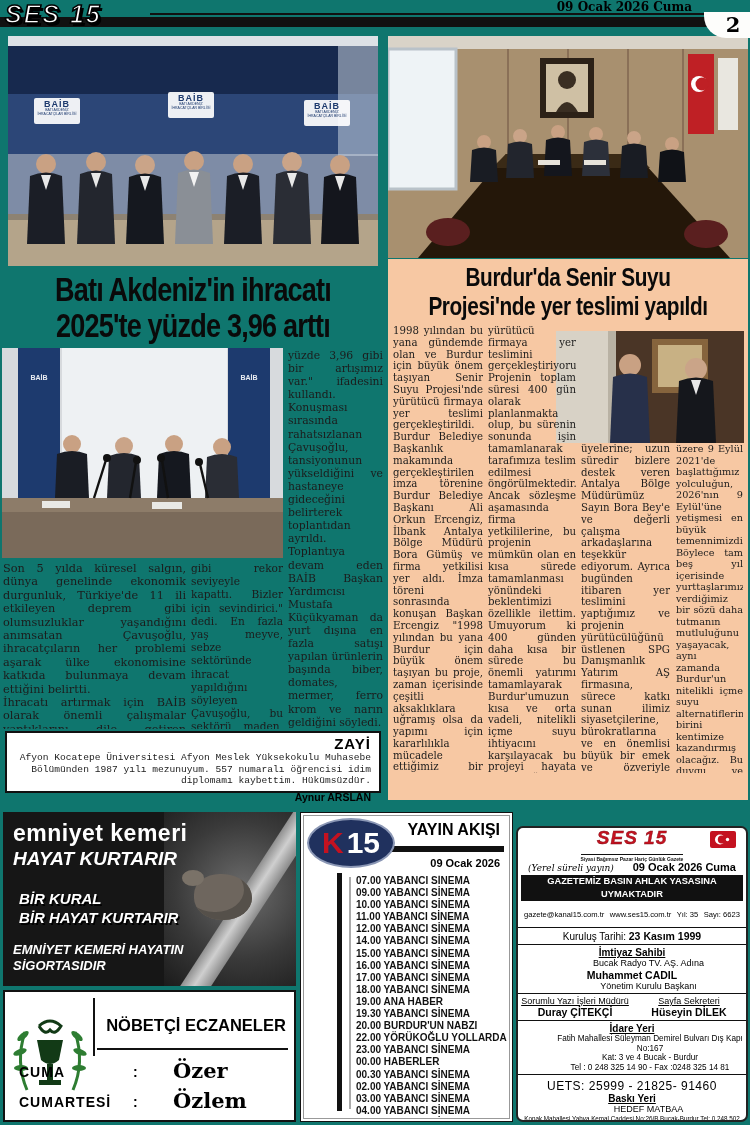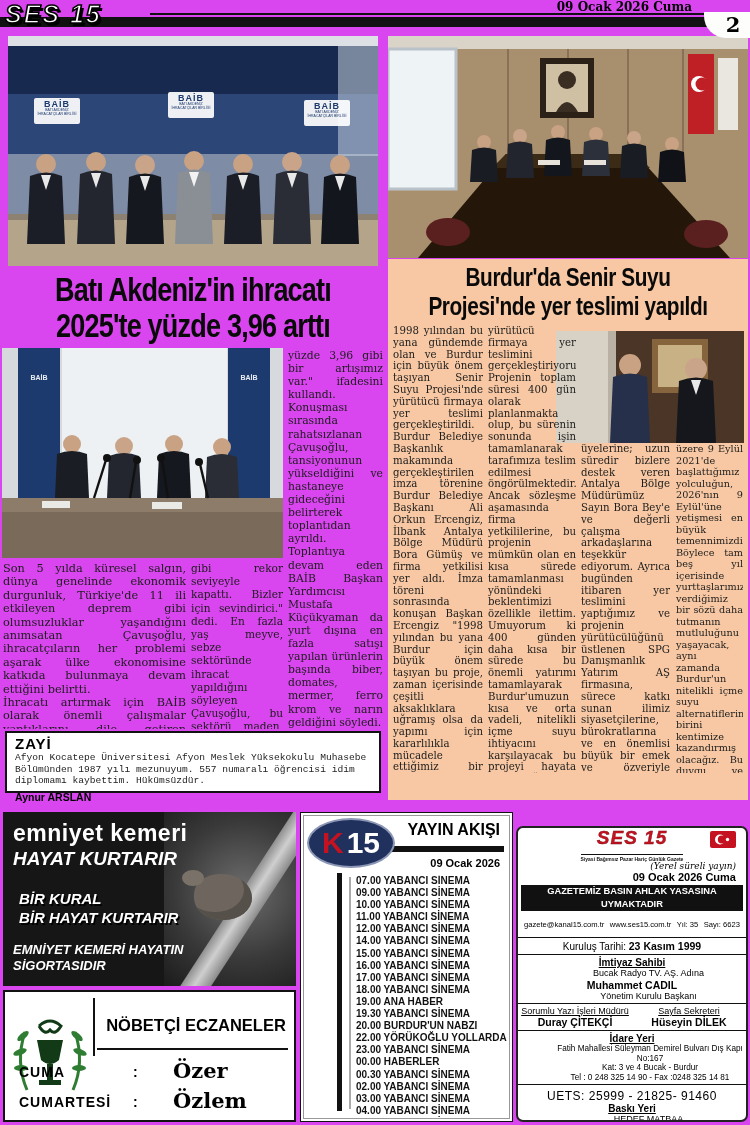--- a/index.html
+++ b/index.html
@@ -1,18 +1,18 @@
 <!DOCTYPE html>
 <html lang="tr"><head>
 <meta charset="utf-8">
 <style>
   * { box-sizing: border-box; margin:0; padding:0; }
   html,body { background:#e9e7e2; }
   body { width:750px; height:1125px; position:relative; font-family:"DejaVu Serif", serif; }
-  .page { position:absolute; inset:0; background:#d946ef; overflow:hidden; }
+  .page { position:absolute; inset:0; background:#0f766e; overflow:hidden; }
 
   
   .hdr-thin { position:absolute; left:150px; right:0; top:13px; height:2px; background:#111; }
   .hdr-bar  { position:absolute; left:0; right:0; top:17px; height:10px; background:#111; }
   .hdr-logo { position:absolute; left:5px; top:0px; z-index:3;
               font:italic 900 25px "Liberation Sans", sans-serif; letter-spacing:2px;
               color:#fff; -webkit-text-stroke:1.6px #000; text-shadow:2.5px 2.5px 0 #000; }
   .hdr-date { position:absolute; right:58px; top:0px; font:bold 12px "DejaVu Serif", serif; }
   .hdr-page { position:absolute; right:0; top:12px; width:46px; height:26px; background:#fdfdfb;
               border-radius:0 0 0 22px; z-index:2; text-align:center;
@@ -32,21 +32,21 @@
   .l-headline { position:absolute; left:-32px; top:272px; width:450px; text-align:center; z-index:2;
                 font:900 33px/36px "Liberation Sans", sans-serif; letter-spacing:-1px;
                 transform:scaleX(.82); transform-origin:50% 0; white-space:pre-line; color:#0a0a0a;}
   .ltxt { position:absolute; overflow:hidden; text-align:justify; color:#1c1c1c; white-space:pre-line; }
   .l-col-a { left:3px;  top:562px; width:183px; height:167px; font-size:11.3px; line-height:13.4px; }
   .l-col-b { left:191px; top:562px; width:92px; height:167px; font-size:10.6px; line-height:13.2px; }
   .l-col-c { left:288px; top:349px; width:95px;  height:380px; font-size:10.8px; line-height:13.1px; }
 
   
   .zayi { position:absolute; left:5px; top:731px; width:376px; height:62px; border:2px solid #111;
-          background:#fff; text-align:left; padding:2px 8px; font-family:"Liberation Sans",sans-serif; }
+          background:#fff; text-align:right; padding:2px 8px; font-family:"Liberation Sans",sans-serif; }
   .zayi h3 { font-size:15px; letter-spacing:1px; }
   .zayi p  { font-size:9.6px; line-height:11.5px; color:#222;font-family:Liberation Mono, monospace; }
   .zayi b  { font-size:10.5px; }
 
   
   .salmon { position:absolute; left:388px; top:259px; width:360px; height:541px; background:#f7c8a3; }
   .r-headline { position:absolute; left:-50px; top:4px; width:460px; text-align:center;
                 font:900 26px/29px "Liberation Sans", sans-serif; letter-spacing:-.5px;
                 transform:scaleX(.8); transform-origin:50% 0; white-space:pre-line; color:#0a0a0a;}
   .rtxt { position:absolute; overflow:hidden; text-align:justify; color:#1c1c1c; }
@@ -105,21 +105,21 @@
   .tv-item { font:bold 10px/12.1px "Liberation Sans",sans-serif; white-space:nowrap; color:#111; }
 
   
   .info { position:absolute; left:516px; top:826px; width:232px; height:296px; border:2px solid #222;
           border-radius:7px; background:#fff; font-family:"Liberation Sans",sans-serif; overflow:hidden; }
   .mi-logo-row { position:relative; height:33px; text-align:center; padding-top:1px; }
   .mi-logo { font:italic 900 19px "Liberation Sans",sans-serif; color:#c41220;
              -webkit-text-stroke:.4px #7e0a12; letter-spacing:1px; line-height:18px;}
   .mi-slogan { font-size:5px; font-weight:bold; color:#111; border-top:1px solid #111; display:inline-block; padding-top:1px;}
   .mi-flag { position:absolute; right:10px; top:3px; }
-  .mi-row2 { display:flex; justify-content:space-between; padding:0 10px 1px 10px; align-items:flex-end;flex-direction:column;}
+  .mi-row2 { display:flex; justify-content:space-between; padding:0 10px 1px 10px; align-items:flex-end;}
   .mi-yerel { font:italic 9px "DejaVu Serif",serif; }
   .mi-date  { font:bold 11px "Liberation Sans",sans-serif; }
   .mi-ethics { background:#111; color:#fff; text-align:center; font:bold 9.3px/13px "Liberation Sans",sans-serif; margin:1px 3px; }
   .mi-contact { display:flex; justify-content:space-between; padding:8px 6px; font-size:7.6px;
                 border-bottom:1.5px solid #111; }
   .mi-found { text-align:center; font-size:10px; padding:2px 0 2px 0; border-bottom:1.5px solid #111;}
   .mi-found b { font-size:10.5px; }
   .mi-block { text-align:center; padding:2px 0; border-bottom:1.5px solid #111; }
   .mi-ul { text-decoration:underline; font-size:9px; display:block; }
   .mi-ul-b { text-decoration:underline; font-weight:bold; font-size:10px; display:block; }

